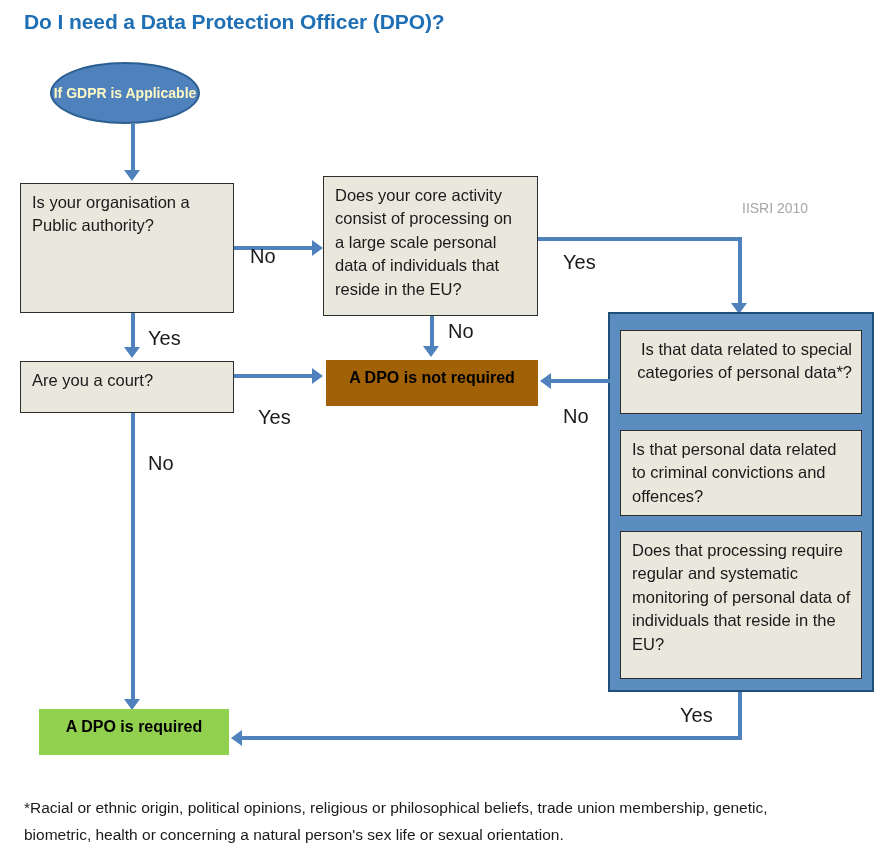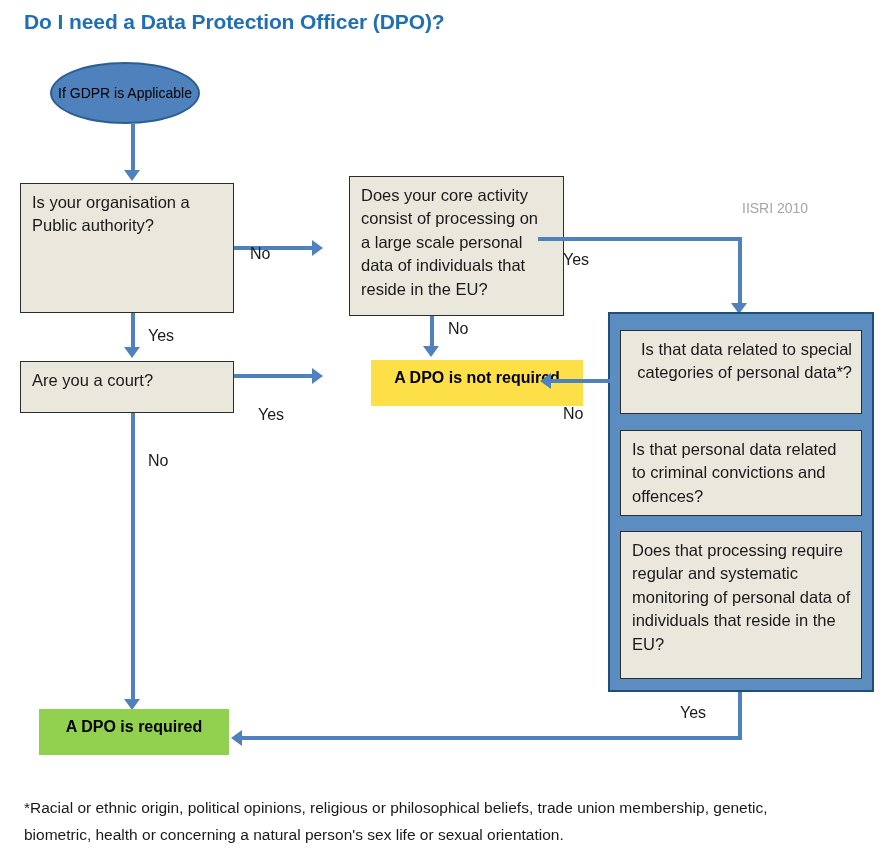--- a/index.html
+++ b/index.html
@@ -41,22 +41,22 @@
   .ellipse {
     position: absolute;
     border-radius: 50%;
     background: #4F81BD;
     border: 2px solid #2C5F91;
     box-sizing: border-box;
     display: flex;
     flex-direction: column;
     align-items: center;
     justify-content: center;
-    color: #000000;
-    font-weight: normal;
+    color: #fef9c3;
+    font-weight: bold;
     font-size: 14px;
     line-height: 1.45;
     text-align: center;
   }
   
   .box {
     position: absolute;
     background: #EAE7DC;
     border: 1px solid #2D2D2D;
     box-sizing: border-box;
@@ -78,21 +78,21 @@
   
   .term {
     position: absolute;
     box-sizing: border-box;
     font-size: 16px;
     font-weight: bold;
     color: #000000;
     padding: 9px 0 0 0;
     text-align: center;
   }
-  .term.red { background: #fde047; margin-left: 45px; }
+  .term.red { background: #a16207; }
   .term.green { background: #92D050; }
   
   #group-box {
     position: absolute;
     background: #5B8DC0;
     border: 2px solid #1F4E79;
     box-sizing: border-box;
   }
   
   .ln {
@@ -117,21 +117,21 @@
     border-left: 11px solid #4F81BD;
   }
   .arw-l {
     border-top: 8px solid transparent;
     border-bottom: 8px solid transparent;
     border-right: 11px solid #4F81BD;
   }
   
   .lbl {
     position: absolute;
-    font-size: 16px;
+    font-size: 20px;
     color: #1A1A1A;
     white-space: nowrap;
   }
   
   #footnote {
     position: absolute;
     left: 24px;
     top: 794px;
     width: 800px;
     font-size: 15.5px;
@@ -172,21 +172,21 @@
   </div>
 
   <div class="ln ln-h" style="left:234px; top:374px; width:78px;"></div>
   <div class="arw arw-r" style="left:312px; top:368px;"></div>
   <div class="lbl" style="left:258px; top:406px;">Yes</div>
 
   <div class="ln ln-v" style="left:131px; top:413px; height:288px;"></div>
   <div class="arw arw-d" style="left:124px; top:699px;"></div>
   <div class="lbl" style="left:148px; top:452px;">No</div>
 
-  <div class="box" style="left:323px; top:176px; width:215px; height:140px;margin-left:26px;">
+  <div class="box" style="left:323px; top:176px; width:215px; height:140px;">
     <span>Does your core activity consist of processing on a large scale personal data of individuals that reside in the EU?</span>
   </div>
 
   <div class="ln ln-h" style="left:538px; top:237px; width:204px;"></div>
   <div class="ln ln-v" style="left:738px; top:237px; height:68px;"></div>
   <div class="arw arw-d" style="left:731px; top:303px;"></div>
   <div class="lbl" style="left:563px; top:251px;">Yes</div>
 
   <div class="ln ln-v" style="left:430px; top:316px; height:32px;"></div>
   <div class="arw arw-d" style="left:423px; top:346px;"></div>

